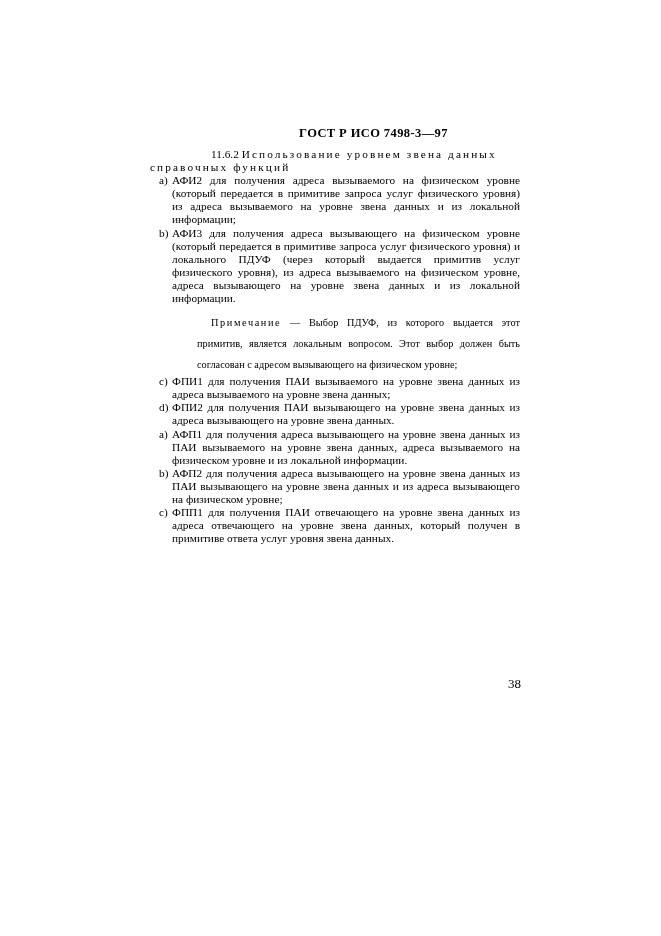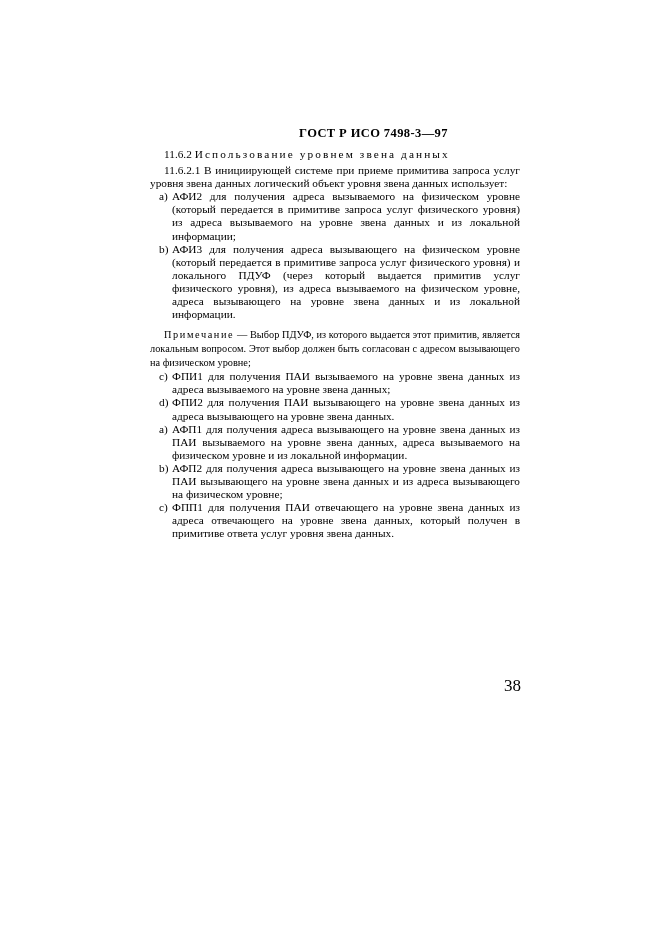--- a/index.html
+++ b/index.html
@@ -42,20 +42,21 @@
   }
   p {
     margin: 0;
     font-size: 11.3px;
     line-height: 13.1px;
     text-align: justify;
     text-justify: inter-word;
   }
   .para-indent {
     text-indent: 14px;
+    margin-left: 47px;
   }
   .spaced {
     letter-spacing: 2.1px;
   }
   .gap-sm { margin-top: 3px; }
   .gap-md { margin-top: 7px; }
 
   .list {
     margin: 0;
     padding: 0;
@@ -74,52 +75,52 @@
     padding-left: 9px;
     box-sizing: border-box;
   }
   .list li .body {
     flex: 1 1 auto;
     text-align: justify;
     text-justify: inter-word;
   }
   .note {
     font-size: 10.3px;
-    line-height: 14px;
+    line-height: 21px;
     text-align: justify;
   }
   .note .note-label {
     letter-spacing: 1.6px;
   }
   .pagenum {
     position: absolute;
     left: 0;
     top: 676px;
     width: 661px;
     text-align: right;
     padding-right: 140px;
     box-sizing: border-box;
-    font-size: 17px;
+    font-size: 13px;
   }
 </style>
 </head>
 <body>
 
 <div class="page">
 
   <div class="header">ГОСТ Р ИСО 7498-3—97</div>
 
   <div class="content">
 
     <p class="para-indent">
       <span>11.6.2</span>
       <span class="spaced">Использование   уровнем   звена   данных</span>
     </p>
+    <p class="spaced">справочных   функций</p>
 
-    <p class="para-indent gap-sm">11.6.2.1 В инициирующей системе при приеме примитива запроса услуг уровня звена данных логический объект уровня звена данных использует:</p>
 
     <ul class="list gap-sm">
       <li>
         <span class="marker">a)</span>
         <span class="body">АФИ2 для получения адреса вызываемого на физическом уровне (который передается в примитиве запроса услуг физического уровня) из адреса вызываемого на уровне звена данных и из локальной информации;</span>
       </li>
       <li>
         <span class="marker">b)</span>
         <span class="body">АФИ3 для получения адреса вызывающего на физическом уровне (который передается в примитиве запроса услуг физического уровня) и локального ПДУФ (через который выдается примитив услуг физического уровня), из адреса вызываемого на физическом уровне, адреса вызывающего на уровне звена данных и из локальной информации.</span>
       </li>

